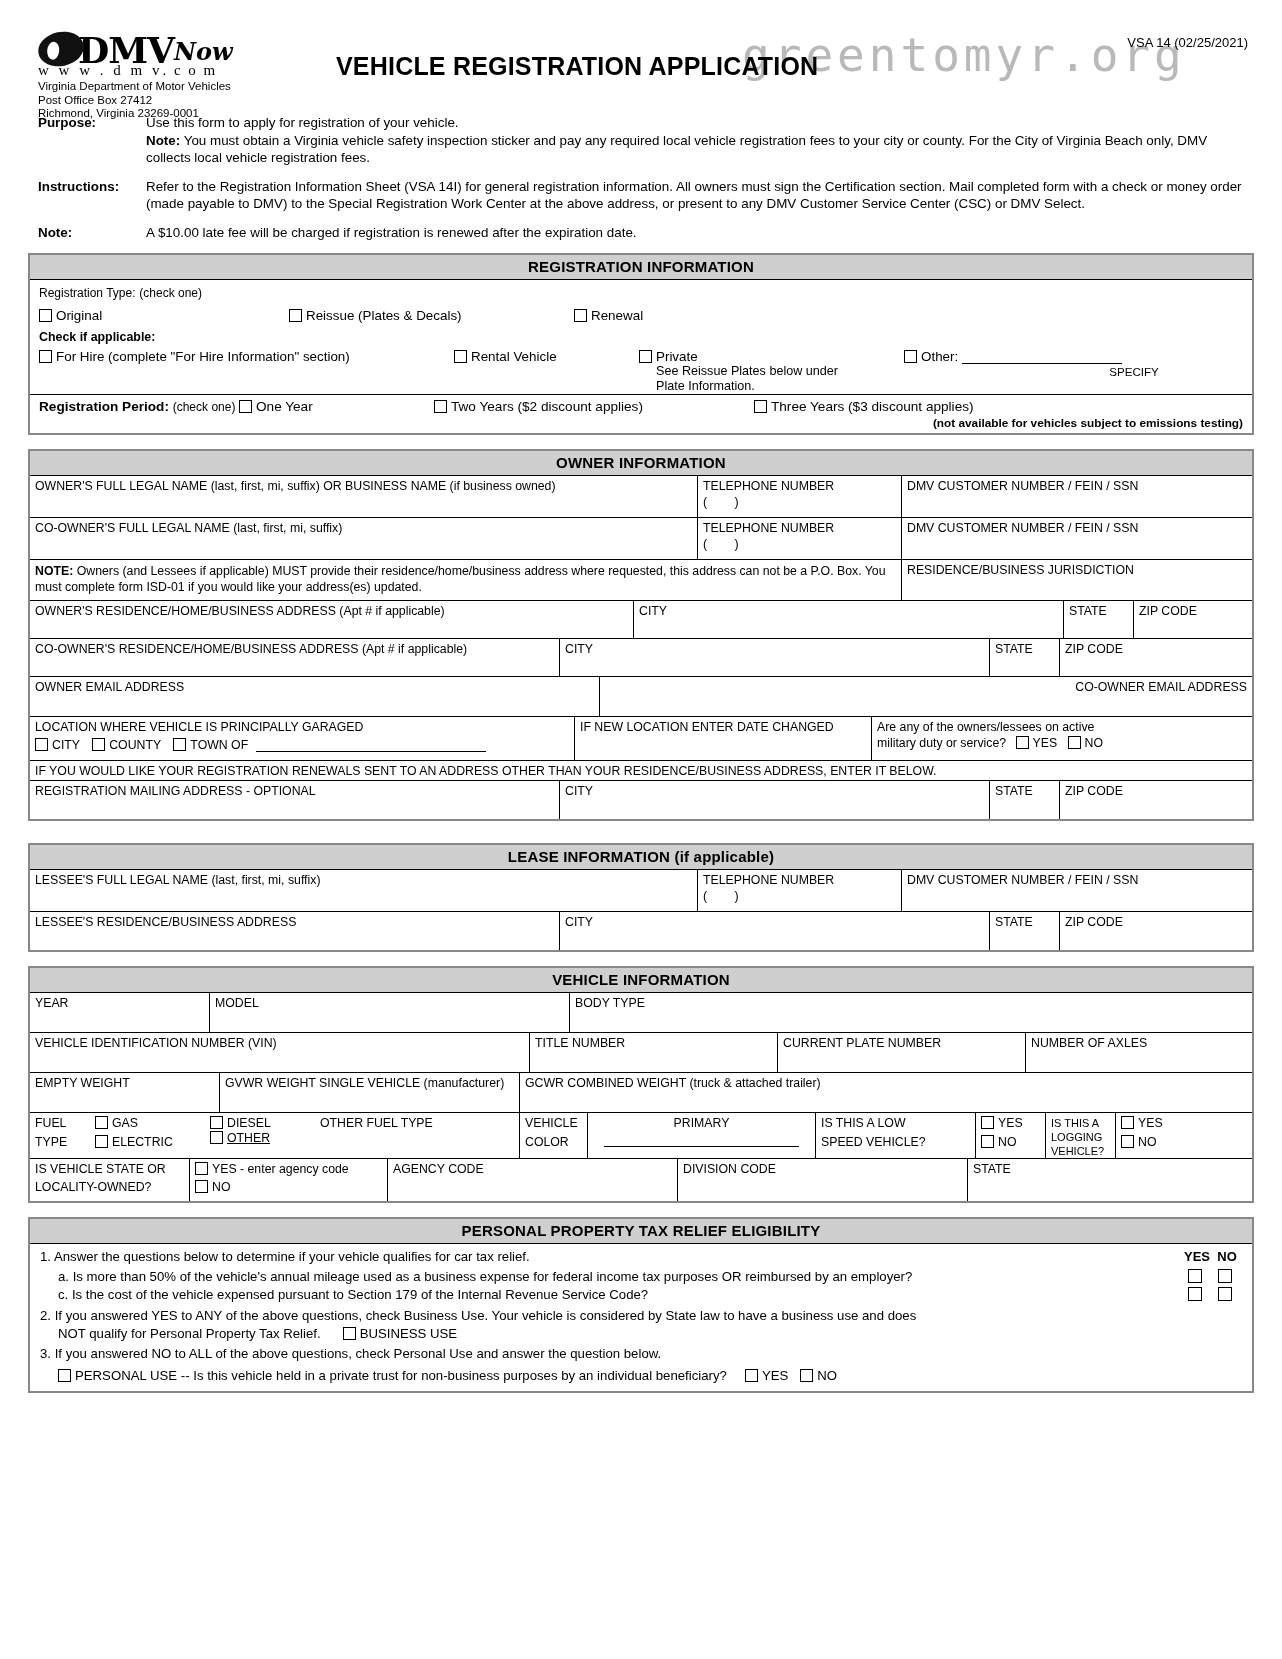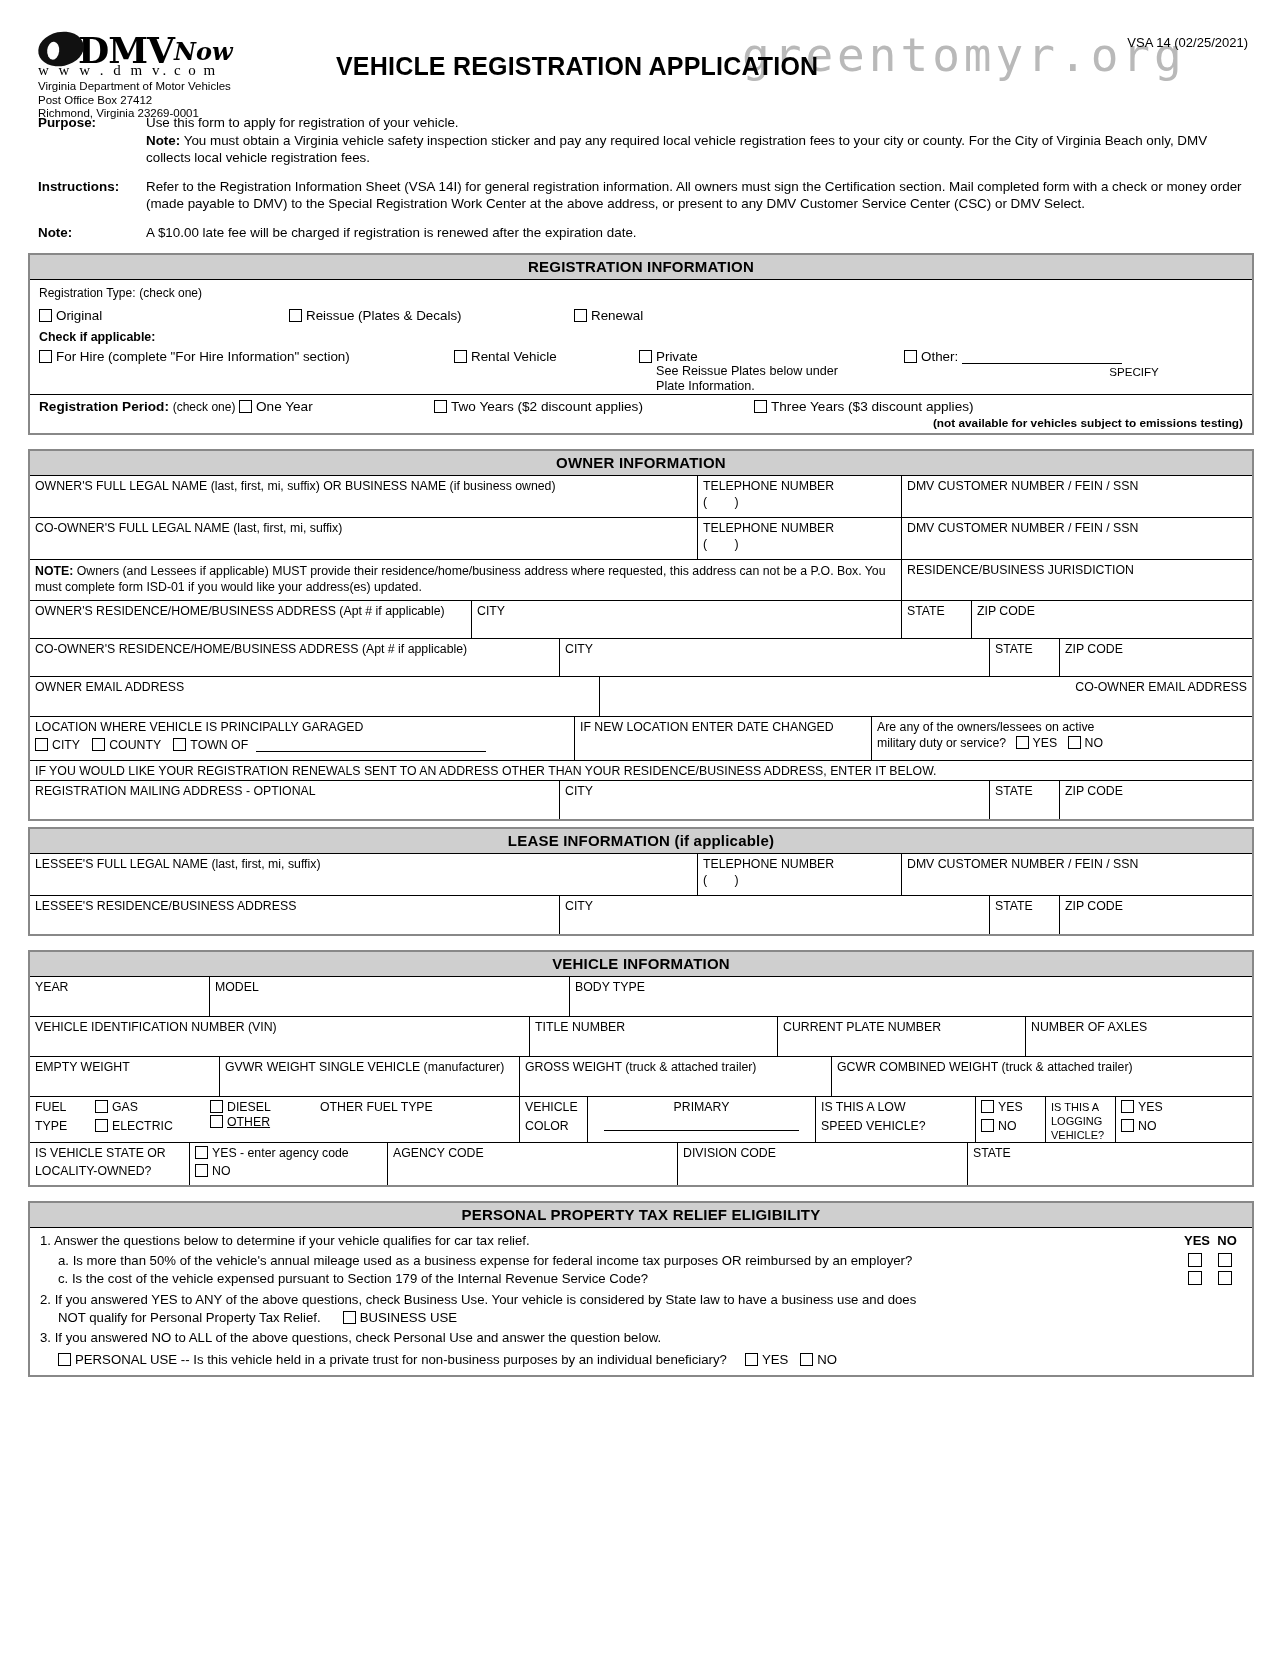--- a/index.html
+++ b/index.html
@@ -232,21 +232,21 @@
           <b>NOTE:</b>
           <span>Owners (and Lessees if applicable) MUST provide their residence/home/business address where requested, this address can not be a P.O. Box.  You must complete form ISD-01 if you would like your address(es) updated.</span>
         </div>
       </div>
       <div class="cell" style="flex:1;">
         <div class="lbl">RESIDENCE/BUSINESS JURISDICTION</div>
       </div>
     </div>
 
     <div class="row" style="height:38px;">
-      <div class="cell" style="width:442px;">
+      <div class="cell" style="width:604px;">
         <div class="lbl">OWNER'S RESIDENCE/HOME/BUSINESS ADDRESS (Apt # if applicable)</div>
       </div>
       <div class="cell" style="width:430px;">
         <div class="lbl">CITY</div>
       </div>
       <div class="cell" style="width:70px;">
         <div class="lbl">STATE</div>
       </div>
       <div class="cell" style="flex:1;">
         <div class="lbl">ZIP CODE</div>
@@ -315,21 +315,21 @@
       </div>
       <div class="cell" style="width:70px;">
         <div class="lbl">STATE</div>
       </div>
       <div class="cell" style="flex:1;">
         <div class="lbl">ZIP CODE</div>
       </div>
     </div>
   </div>
 
-  <div class="outer" style="margin-top:6px;">
+  <div class="outer" style="margin-top:22px;">
     <div class="sec-head">LEASE INFORMATION (if applicable)</div>
 
     <div class="row" style="height:42px;">
       <div class="cell" style="width:668px;">
         <div class="lbl">LESSEE'S FULL LEGAL NAME (last, first, mi, suffix)</div>
       </div>
       <div class="cell" style="width:204px;">
         <div class="lbl">TELEPHONE NUMBER</div>
         <div class="lbl" style="margin-top:2px;">(&nbsp;&nbsp;&nbsp;&nbsp;&nbsp;&nbsp;&nbsp;&nbsp;)</div>
       </div>
@@ -383,23 +383,20 @@
         <div class="lbl">NUMBER OF AXLES</div>
       </div>
     </div>
 
     <div class="row" style="height:40px;">
       <div class="cell" style="width:190px;">
         <div class="lbl">EMPTY WEIGHT</div>
       </div>
       <div class="cell" style="width:300px;">
         <div class="lbl">GVWR WEIGHT SINGLE VEHICLE (manufacturer)</div>
-      </div>
-      <div class="cell" style="width:312px;">
-        <div class="lbl">GROSS WEIGHT (truck &amp; attached trailer)</div>
       </div>
       <div class="cell" style="flex:1;">
         <div class="lbl">GCWR COMBINED WEIGHT (truck &amp; attached trailer)</div>
       </div>
     </div>
 
     <div class="row" style="height:46px;">
       <div class="cell" style="width:490px;">
         <div style="display:flex;">
           <div style="width:60px;">

